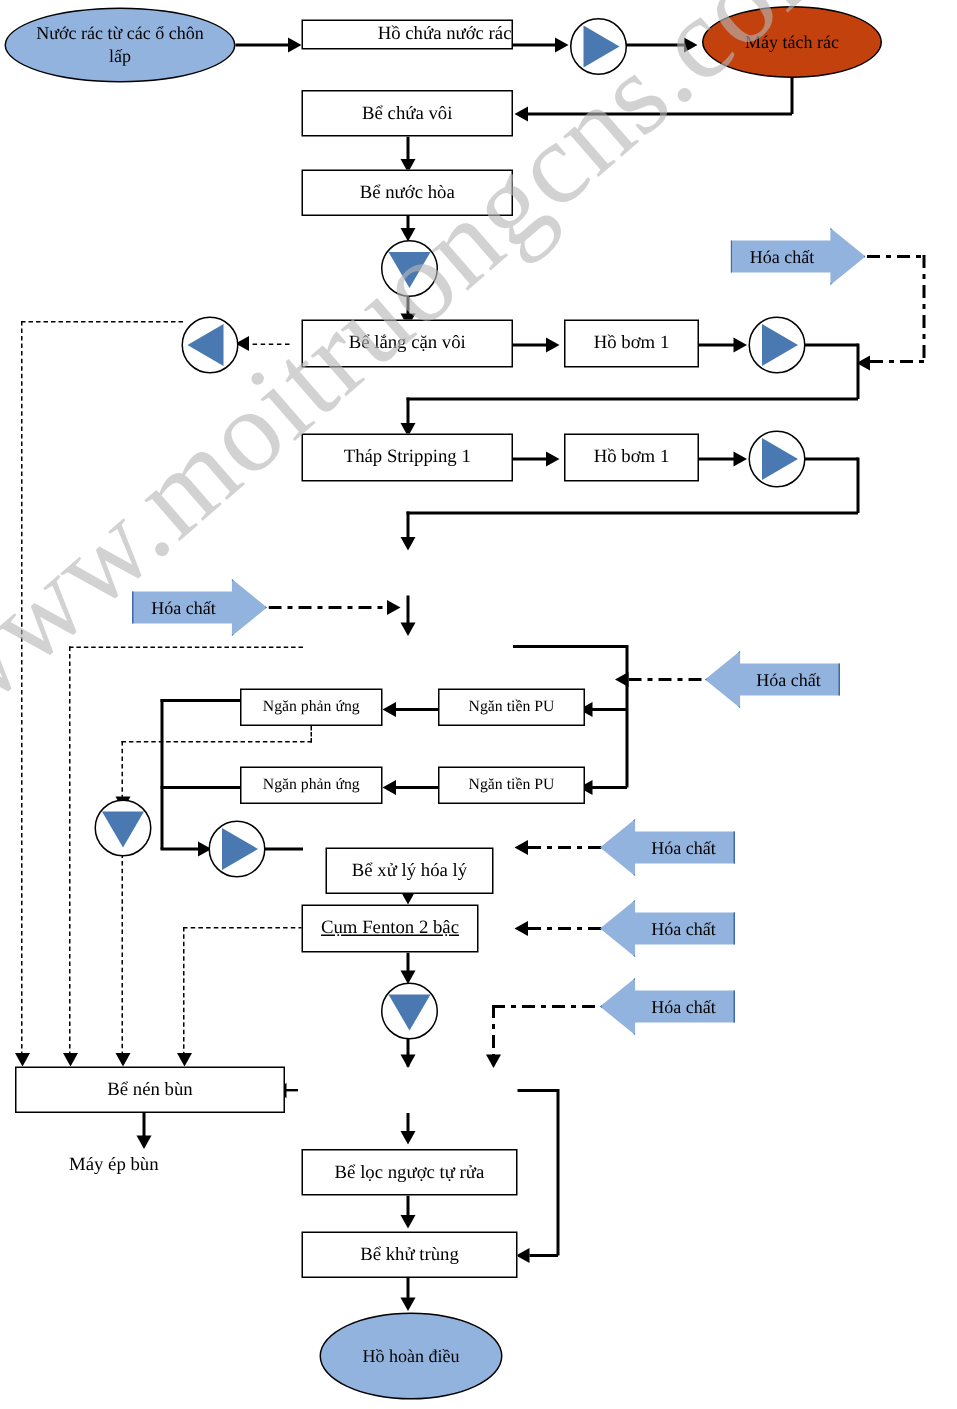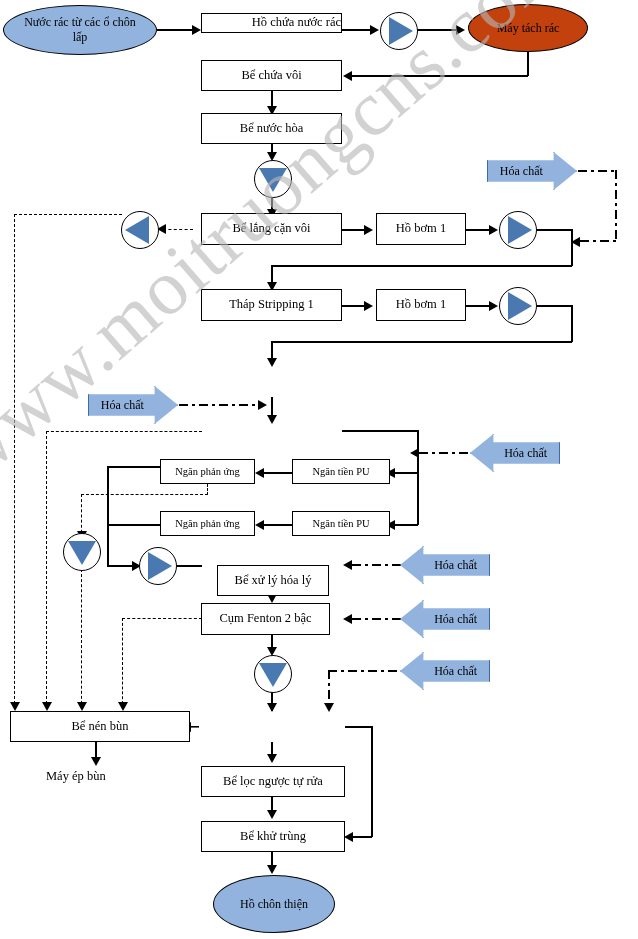--- a/index.html
+++ b/index.html
@@ -323,21 +323,21 @@
   <div class="chem lft" style="left:400px;top:546px;width:90px;">
     <div class="shape"></div>
     <div class="lab">Hóa chất</div>
   </div>
   <div class="dotdash-h" style="left:352px;top:564px;width:49px;"></div>
   <div class="ah l" style="left:343px;top:560px;"></div>
 
   <div class="ln lnv" style="left:271px;top:580px;height:20px;"></div>
   <div class="ah d" style="left:267px;top:594px;"></div>
 
-  <div class="box main" style="left:201px;top:603px;width:129px;height:32px;">
+  <div class="box main" style="left:201px;top:603px;width:118px;height:32px;text-decoration:underline;">
     <span>Cụm Fenton 2 bậc</span>
   </div>
 
   <div class="chem lft" style="left:400px;top:600px;width:90px;">
     <div class="shape"></div>
     <div class="lab">Hóa chất</div>
   </div>
   <div class="dotdash-h" style="left:352px;top:618px;width:49px;"></div>
   <div class="ah l" style="left:343px;top:614px;"></div>
 
@@ -393,20 +393,20 @@
 
   <div class="ln lnh" style="left:345px;top:726px;width:27px;"></div>
   <div class="ln lnv" style="left:371px;top:726px;height:111px;"></div>
   <div class="ln lnh" style="left:353px;top:836px;width:19px;"></div>
   <div class="ah l" style="left:344px;top:832px;"></div>
 
   <div class="ln lnv" style="left:271px;top:852px;height:18px;"></div>
   <div class="ah d" style="left:267px;top:865px;"></div>
 
   <div class="ellipse filled" style="left:213px;top:875px;width:122px;height:58px;">
-    <span>Hồ chôn thiện</span>
+    <span>Hồ hoàn điều</span>
   </div>
 
   <div id="wm">
     <div class="wmtext">www.moitruongcns.com</div>
   </div>
 
 </div>
 
 </body></html>

